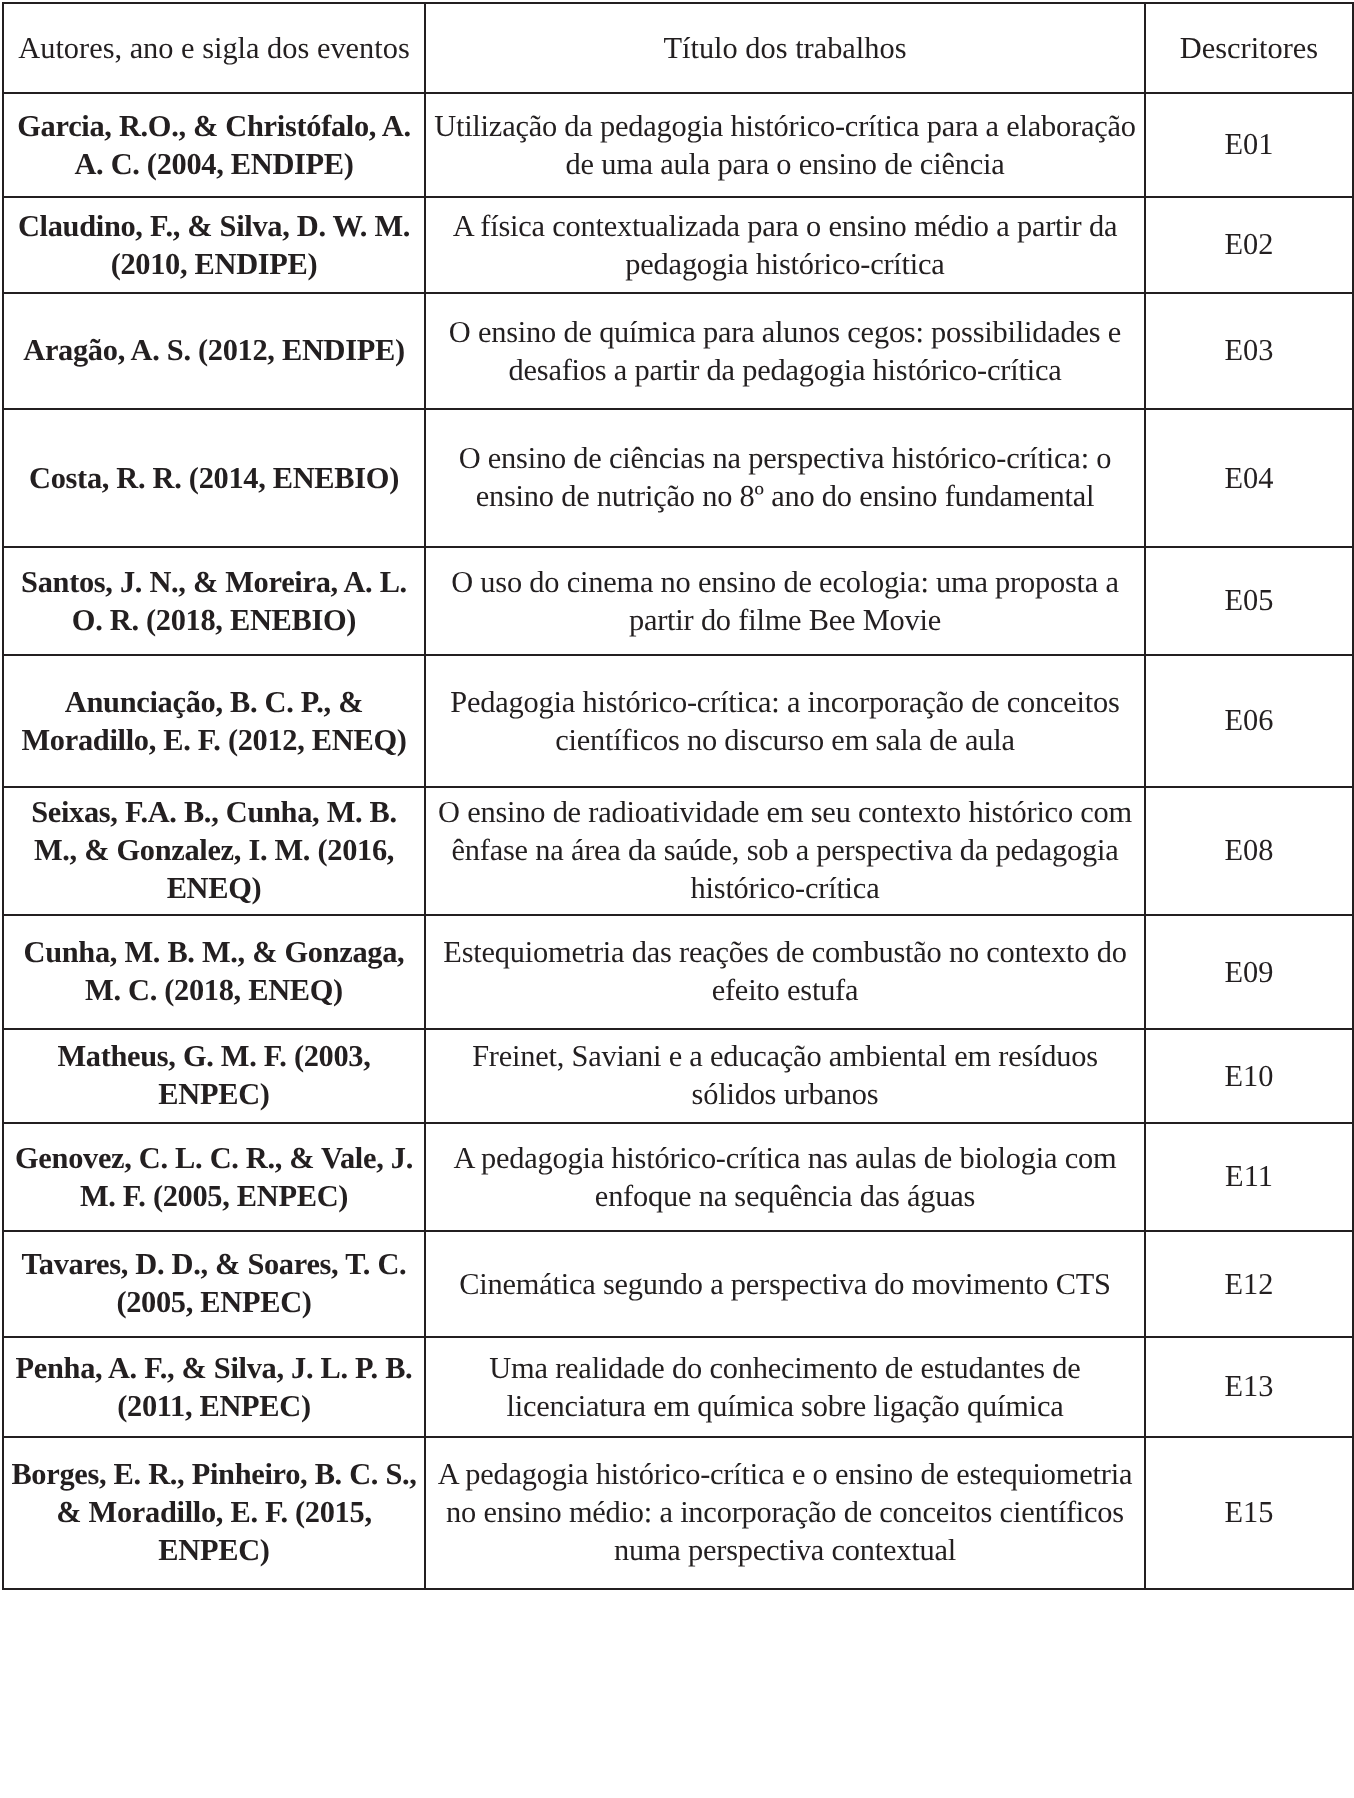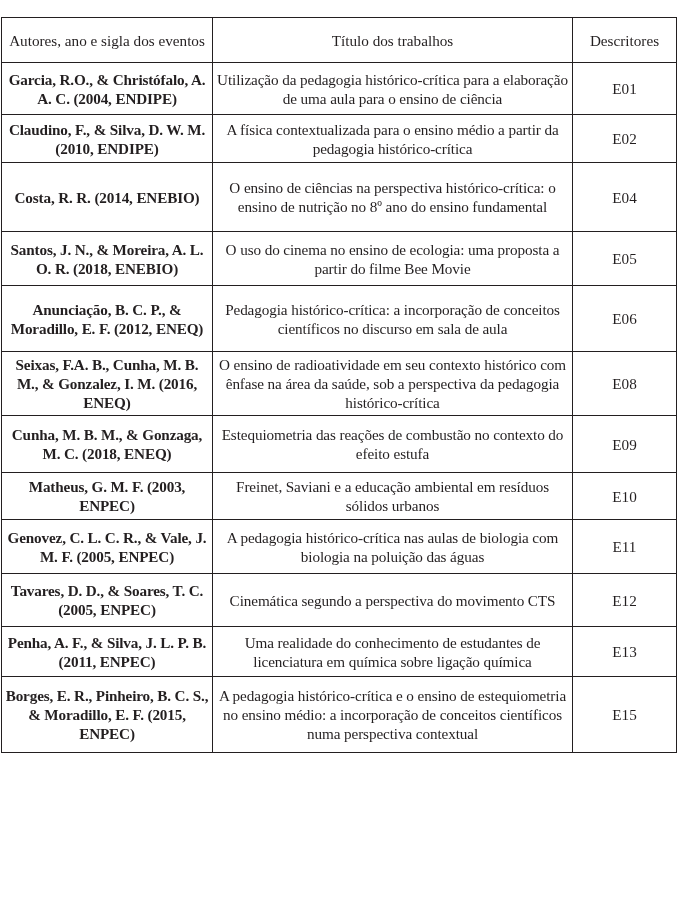--- a/index.html
+++ b/index.html
@@ -10,21 +10,21 @@
     body {
       width: 677px;
       height: 899px;
       overflow: hidden;
       font-family: "Liberation Serif", "DejaVu Serif", serif;
       color: #231f20;
     }
     table {
       position: absolute;
       left: 1px;
-      top: 17px;
+      top: 1px;
       width: 675px;
       border-collapse: collapse;
       table-layout: fixed;
       border-radius: 14px;
     }
     col.c1 { width: 211px; }
     col.c2 { width: 360px; }
     col.c3 { width: 104px; }
     td, th {
       border: 1.4px solid #231f20;
@@ -84,20 +84,25 @@
     <tr class="r1">
       <td class="author">Garcia, R.O., &amp; Christófalo, A. A. C. (2004, ENDIPE)</td>
       <td class="title">Utilização da pedagogia histórico-crítica para a elaboração de uma aula para o ensino de ciência</td>
       <td>E01</td>
     </tr>
     <tr class="r2">
       <td class="author">Claudino, F., &amp; Silva, D. W. M. (2010, ENDIPE)</td>
       <td class="title">A física contextualizada para o ensino médio a partir da pedagogia histórico-crítica</td>
       <td>E02</td>
     </tr>
+    <tr class="r3">
+      <td class="author">Aragão, A. S. (2012, ENDIPE)</td>
+      <td class="title">O ensino de química para alunos cegos: possibilidades e desafios a partir da pedagogia histórico-crítica</td>
+      <td>E03</td>
+    </tr>
     <tr class="r4">
       <td class="author">Costa, R. R. (2014, ENEBIO)</td>
       <td class="title">O ensino de ciências na perspectiva histórico-crítica: o ensino de nutrição no 8º ano do ensino fundamental</td>
       <td>E04</td>
     </tr>
     <tr class="r5">
       <td class="author">Santos, J. N., &amp; Moreira, A. L. O. R. (2018, ENEBIO)</td>
       <td class="title">O uso do cinema no ensino de ecologia: uma proposta a partir do filme Bee Movie</td>
       <td>E05</td>
     </tr>
@@ -116,21 +121,21 @@
       <td class="title">Estequiometria das reações de combustão no contexto do efeito estufa</td>
       <td>E09</td>
     </tr>
     <tr class="r10">
       <td class="author">Matheus, G. M. F. (2003, ENPEC)</td>
       <td class="title">Freinet, Saviani e a educação ambiental em resíduos sólidos urbanos</td>
       <td>E10</td>
     </tr>
     <tr class="r11">
       <td class="author">Genovez, C. L. C. R., &amp; Vale, J. M. F. (2005, ENPEC)</td>
-      <td class="title">A pedagogia histórico-crítica nas aulas de biologia com biologia na poluição das águas</td>
+      <td class="title">A pedagogia histórico-crítica nas aulas de biologia com enfoque na sequência das águas</td>
       <td>E11</td>
     </tr>
     <tr class="r12">
       <td class="author">Tavares, D. D., &amp; Soares, T. C. (2005, ENPEC)</td>
       <td class="title">Cinemática segundo a perspectiva do movimento CTS</td>
       <td>E12</td>
     </tr>
     <tr class="r13">
       <td class="author">Penha, A. F., &amp; Silva, J. L. P. B. (2011, ENPEC)</td>
       <td class="title">Uma realidade do conhecimento de estudantes de licenciatura em química sobre ligação química</td>

